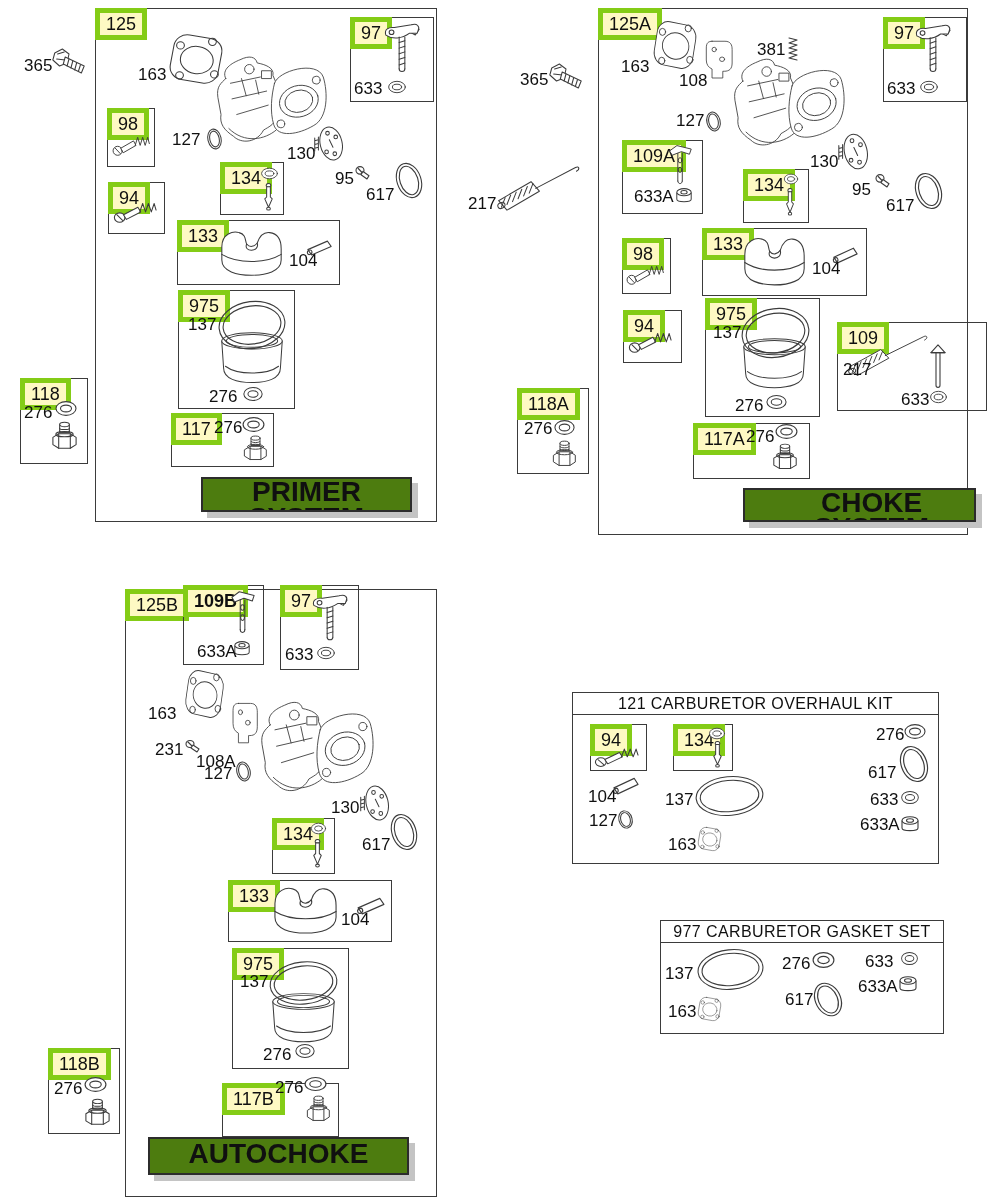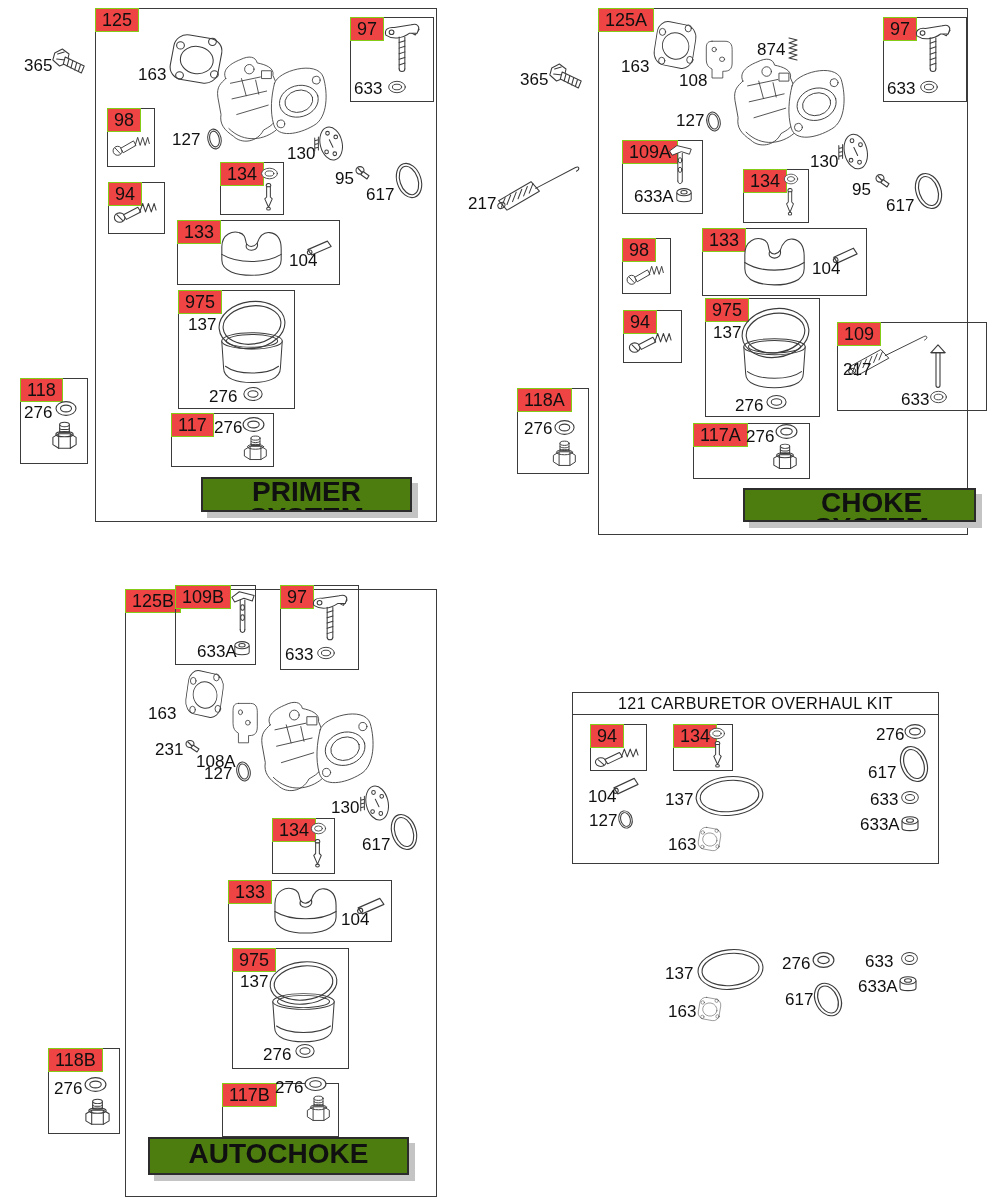--- a/index.html
+++ b/index.html
@@ -1,19 +1,19 @@
 <!DOCTYPE html>
 <html><head>
 <meta charset="utf-8">
 <style>
   html,body{margin:0;padding:0;background:#fff;}
   #diagram{position:relative;width:1000px;height:1200px;background:#fff;
            font-family:"Liberation Sans",sans-serif;color:#101010;overflow:hidden;}
   .pbox{position:absolute;border:1px solid #3b3b3b;}
-  .ptag{position:absolute;left:-1px;top:-1px;border:1px solid #84cc16;background:#ef4444;
+  .ptag{position:absolute;left:-1px;top:-1px;border:5px solid #84cc16;background:#fef9c3;
         padding:0 6px;font-size:18px;line-height:22px;text-align:center;white-space:nowrap;}
   .pheader{position:absolute;left:0;top:0;right:0;border-bottom:1px solid #3b3b3b;
         text-align:center;font-size:16px;line-height:21px;letter-spacing:.4px;white-space:nowrap;}
   .plabel{position:absolute;font-size:17px;line-height:18px;white-space:nowrap;}
   .ptitle{position:absolute;border:2px solid #2c2c2c;background:#4d7c0f;text-align:center;
         font-weight:bold;font-size:28px;box-shadow:6px 6px 0 #c4c4c4;overflow:hidden;}
   .icon{position:absolute;overflow:visible;stroke:#3c3c3c;fill:none;stroke-width:1.1px;
         stroke-linecap:round;stroke-linejoin:round;}
 </style>
 </head>
@@ -210,21 +210,21 @@
     </div>
     <div class="pbox" style="left: 693px; top: 423px; width: 115px; height: 54px;">
       <div class="ptag">117A</div>
     </div>
     <div class="pbox" style="left: 517px; top: 388px; width: 70px; height: 84px;">
       <div class="ptag">118A</div>
     </div>
     <div class="pbox" style="left: 125px; top: 577px; width: 310px; height: 606px; margin-top: 12px;">
       <div class="ptag">125B</div>
     </div>
-    <div class="pbox" style="left: 175px; top: 585px; width: 79px; height: 78px;">
+    <div class="pbox" style="left: 183px; top: 585px; width: 79px; height: 78px; font-weight: bold;">
       <div class="ptag">109B</div>
     </div>
     <div class="pbox" style="left: 280px; top: 585px; width: 77px; height: 83px;">
       <div class="ptag">97</div>
     </div>
     <div class="pbox" style="left: 272px; top: 818px; width: 61px; height: 54px;">
       <div class="ptag">134</div>
     </div>
     <div class="pbox" style="left: 228px; top: 880px; width: 162px; height: 60px;">
       <div class="ptag">133</div>
@@ -239,20 +239,23 @@
       <div class="ptag">118B</div>
     </div>
     <div class="pbox" style="left: 572px; top: 692px; width: 365px; height: 170px;">
       <div class="pheader">121 CARBURETOR OVERHAUL KIT</div>
     </div>
     <div class="pbox" style="left: 590px; top: 724px; width: 55px; height: 45px;">
       <div class="ptag">94</div>
     </div>
     <div class="pbox" style="left: 673px; top: 724px; width: 58px; height: 45px;">
       <div class="ptag">134</div>
+    </div>
+    <div class="pbox" style="left: 660px; top: 920px; width: 282px; height: 112px;">
+      <div class="pheader">977 CARBURETOR GASKET SET</div>
     </div>
     <svg class="icon" style="left: 50px; top: 46px; width: 38px; height: 32px;">
       <use href="#i-bolt"></use>
     </svg>
     <svg class="icon" style="left: 547px; top: 61px; width: 38px; height: 32px;">
       <use href="#i-bolt"></use>
     </svg>
     <svg class="icon" style="left: 494px; top: 158px; width: 88px; height: 55px;">
       <use href="#i-lspring"></use>
     </svg>
@@ -529,21 +532,21 @@
     <div class="plabel" style="left: 366px; top: 186px;">617</div>
     <div class="plabel" style="left: 289px; top: 252px;">104</div>
     <div class="plabel" style="left: 188px; top: 316px;">137</div>
     <div class="plabel" style="left: 209px; top: 388px;">276</div>
     <div class="plabel" style="left: 214px; top: 419px;">276</div>
     <div class="plabel" style="left: 24px; top: 404px;">276</div>
     <div class="plabel" style="left: 520px; top: 71px;">365</div>
     <div class="plabel" style="left: 468px; top: 195px;">217</div>
     <div class="plabel" style="left: 621px; top: 58px;">163</div>
     <div class="plabel" style="left: 679px; top: 72px;">108</div>
-    <div class="plabel" style="left: 757px; top: 41px;">874</div>
+    <div class="plabel" style="left: 757px; top: 41px;">381</div>
     <div class="plabel" style="left: 887px; top: 80px;">633</div>
     <div class="plabel" style="left: 676px; top: 112px;">127</div>
     <div class="plabel" style="left: 634px; top: 188px;">633A</div>
     <div class="plabel" style="left: 810px; top: 153px;">130</div>
     <div class="plabel" style="left: 852px; top: 181px;">95</div>
     <div class="plabel" style="left: 886px; top: 197px;">617</div>
     <div class="plabel" style="left: 812px; top: 260px;">104</div>
     <div class="plabel" style="left: 713px; top: 324px;">137</div>
     <div class="plabel" style="left: 735px; top: 397px;">276</div>
     <div class="plabel" style="left: 843px; top: 361px;">217</div>

